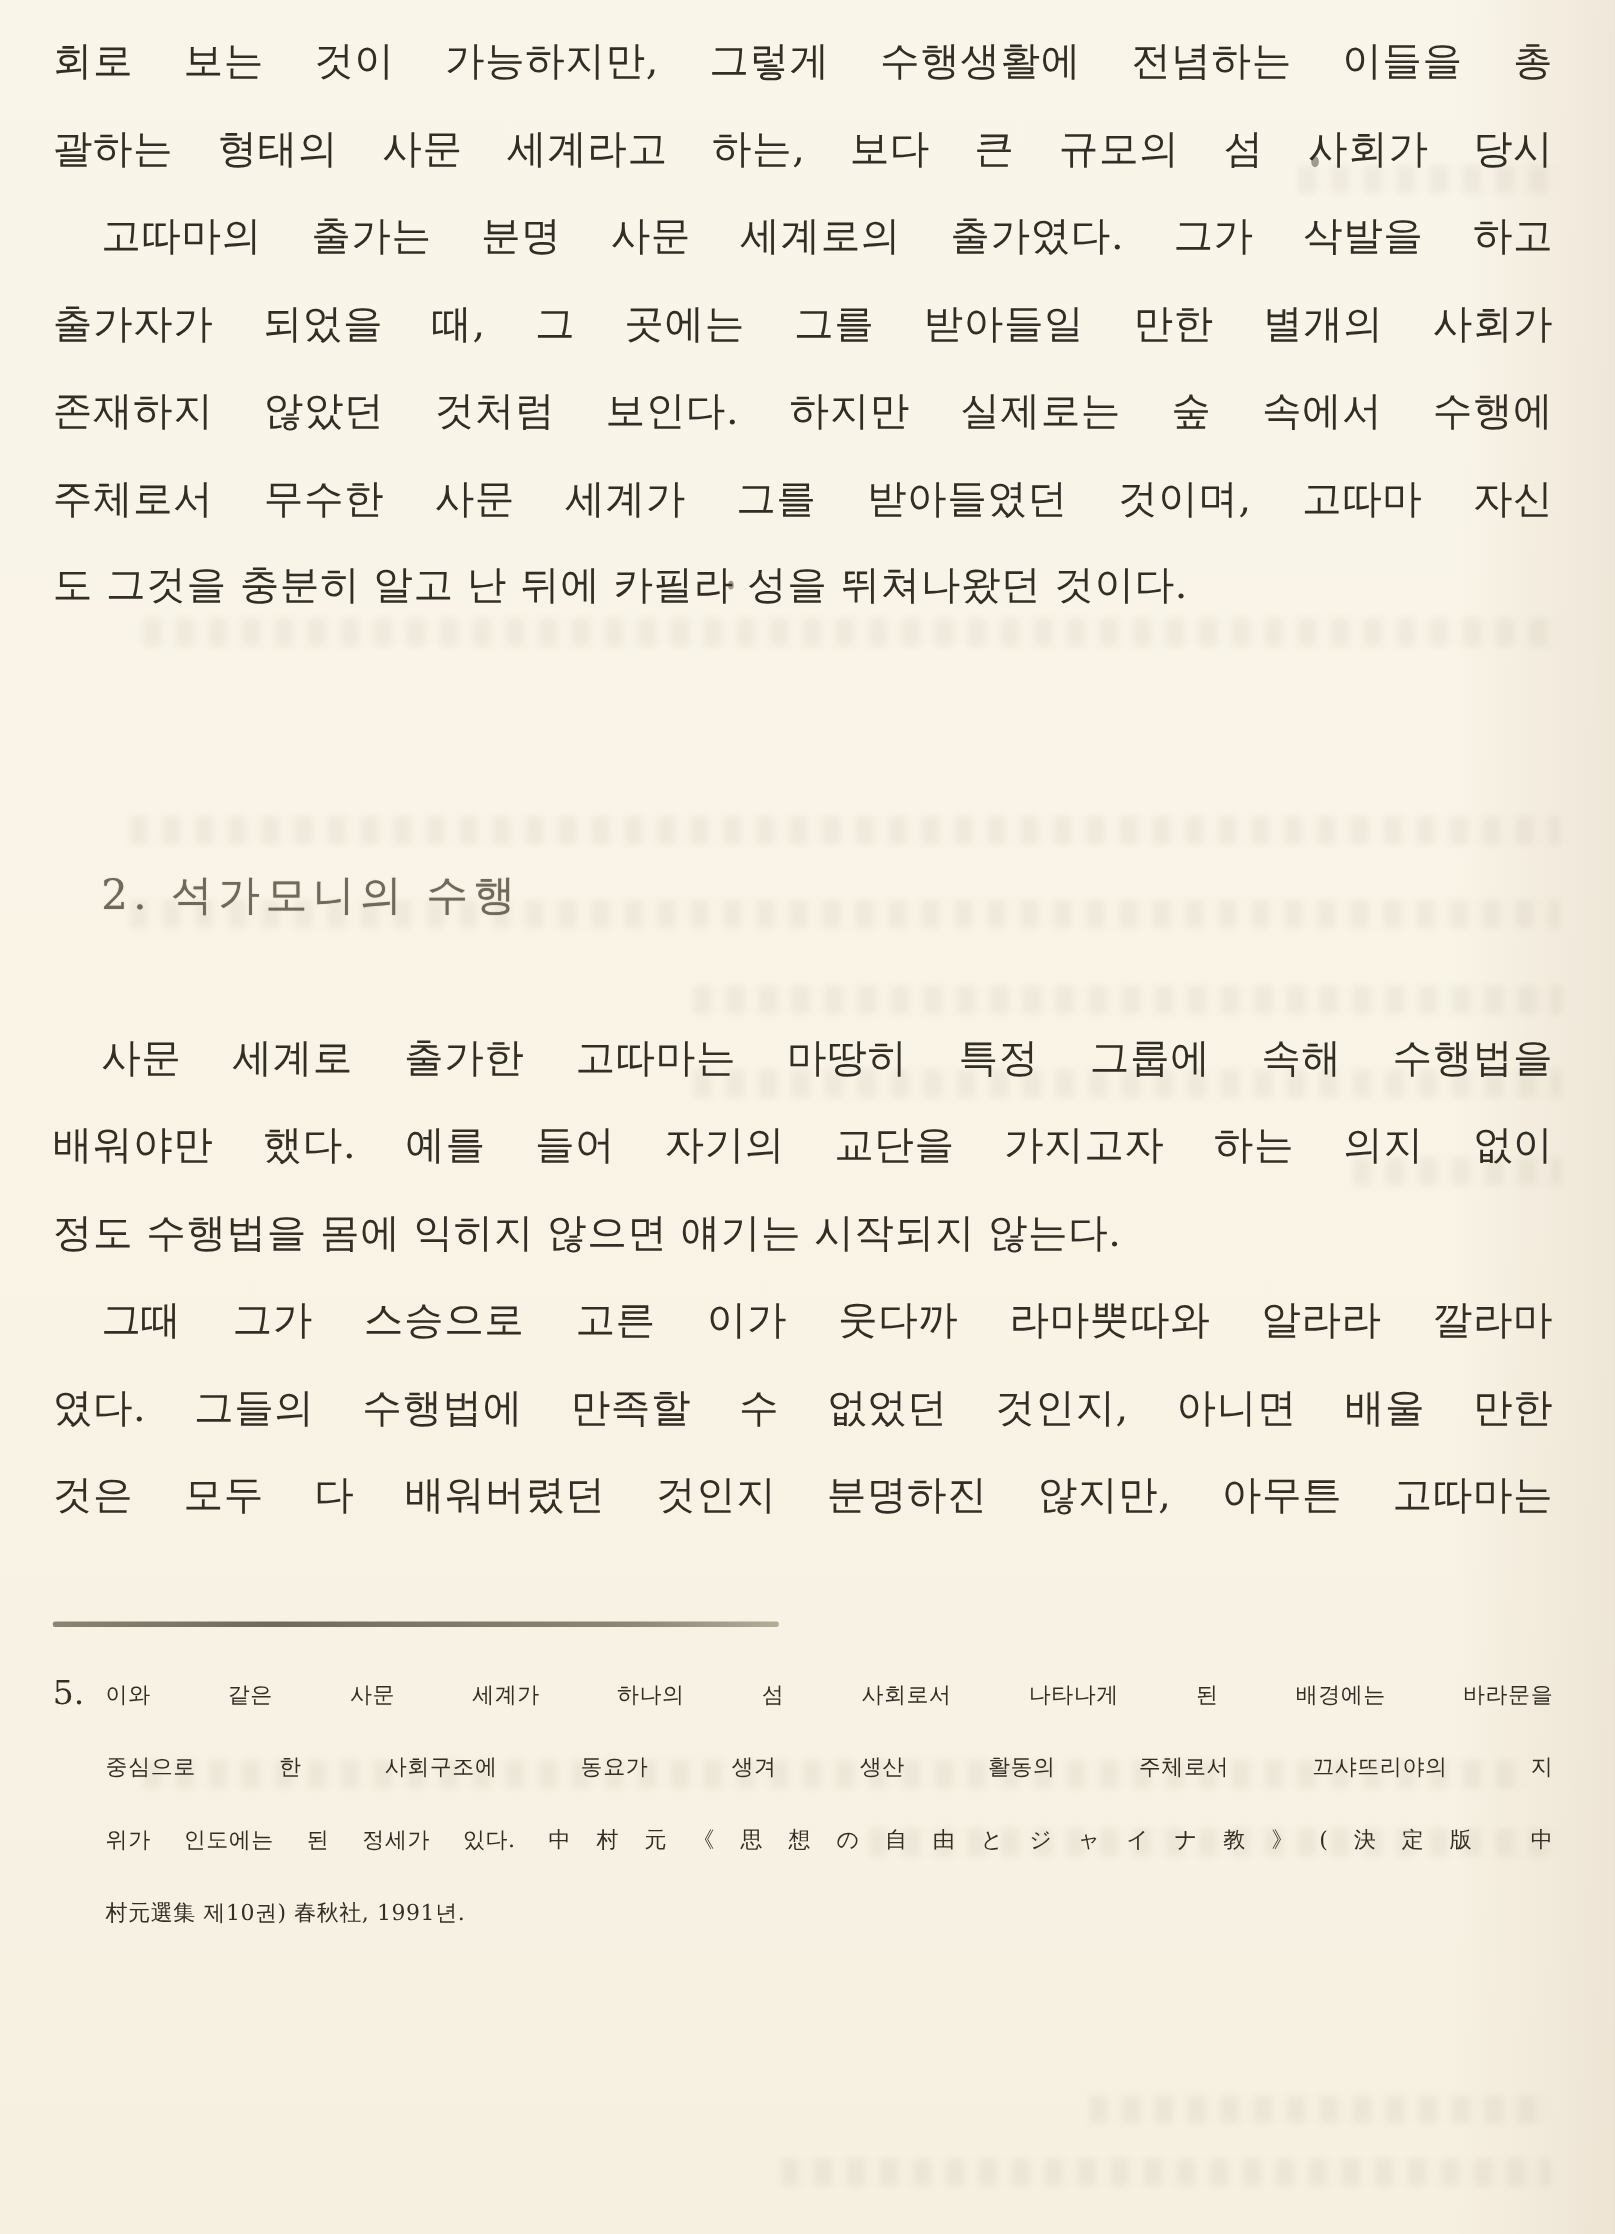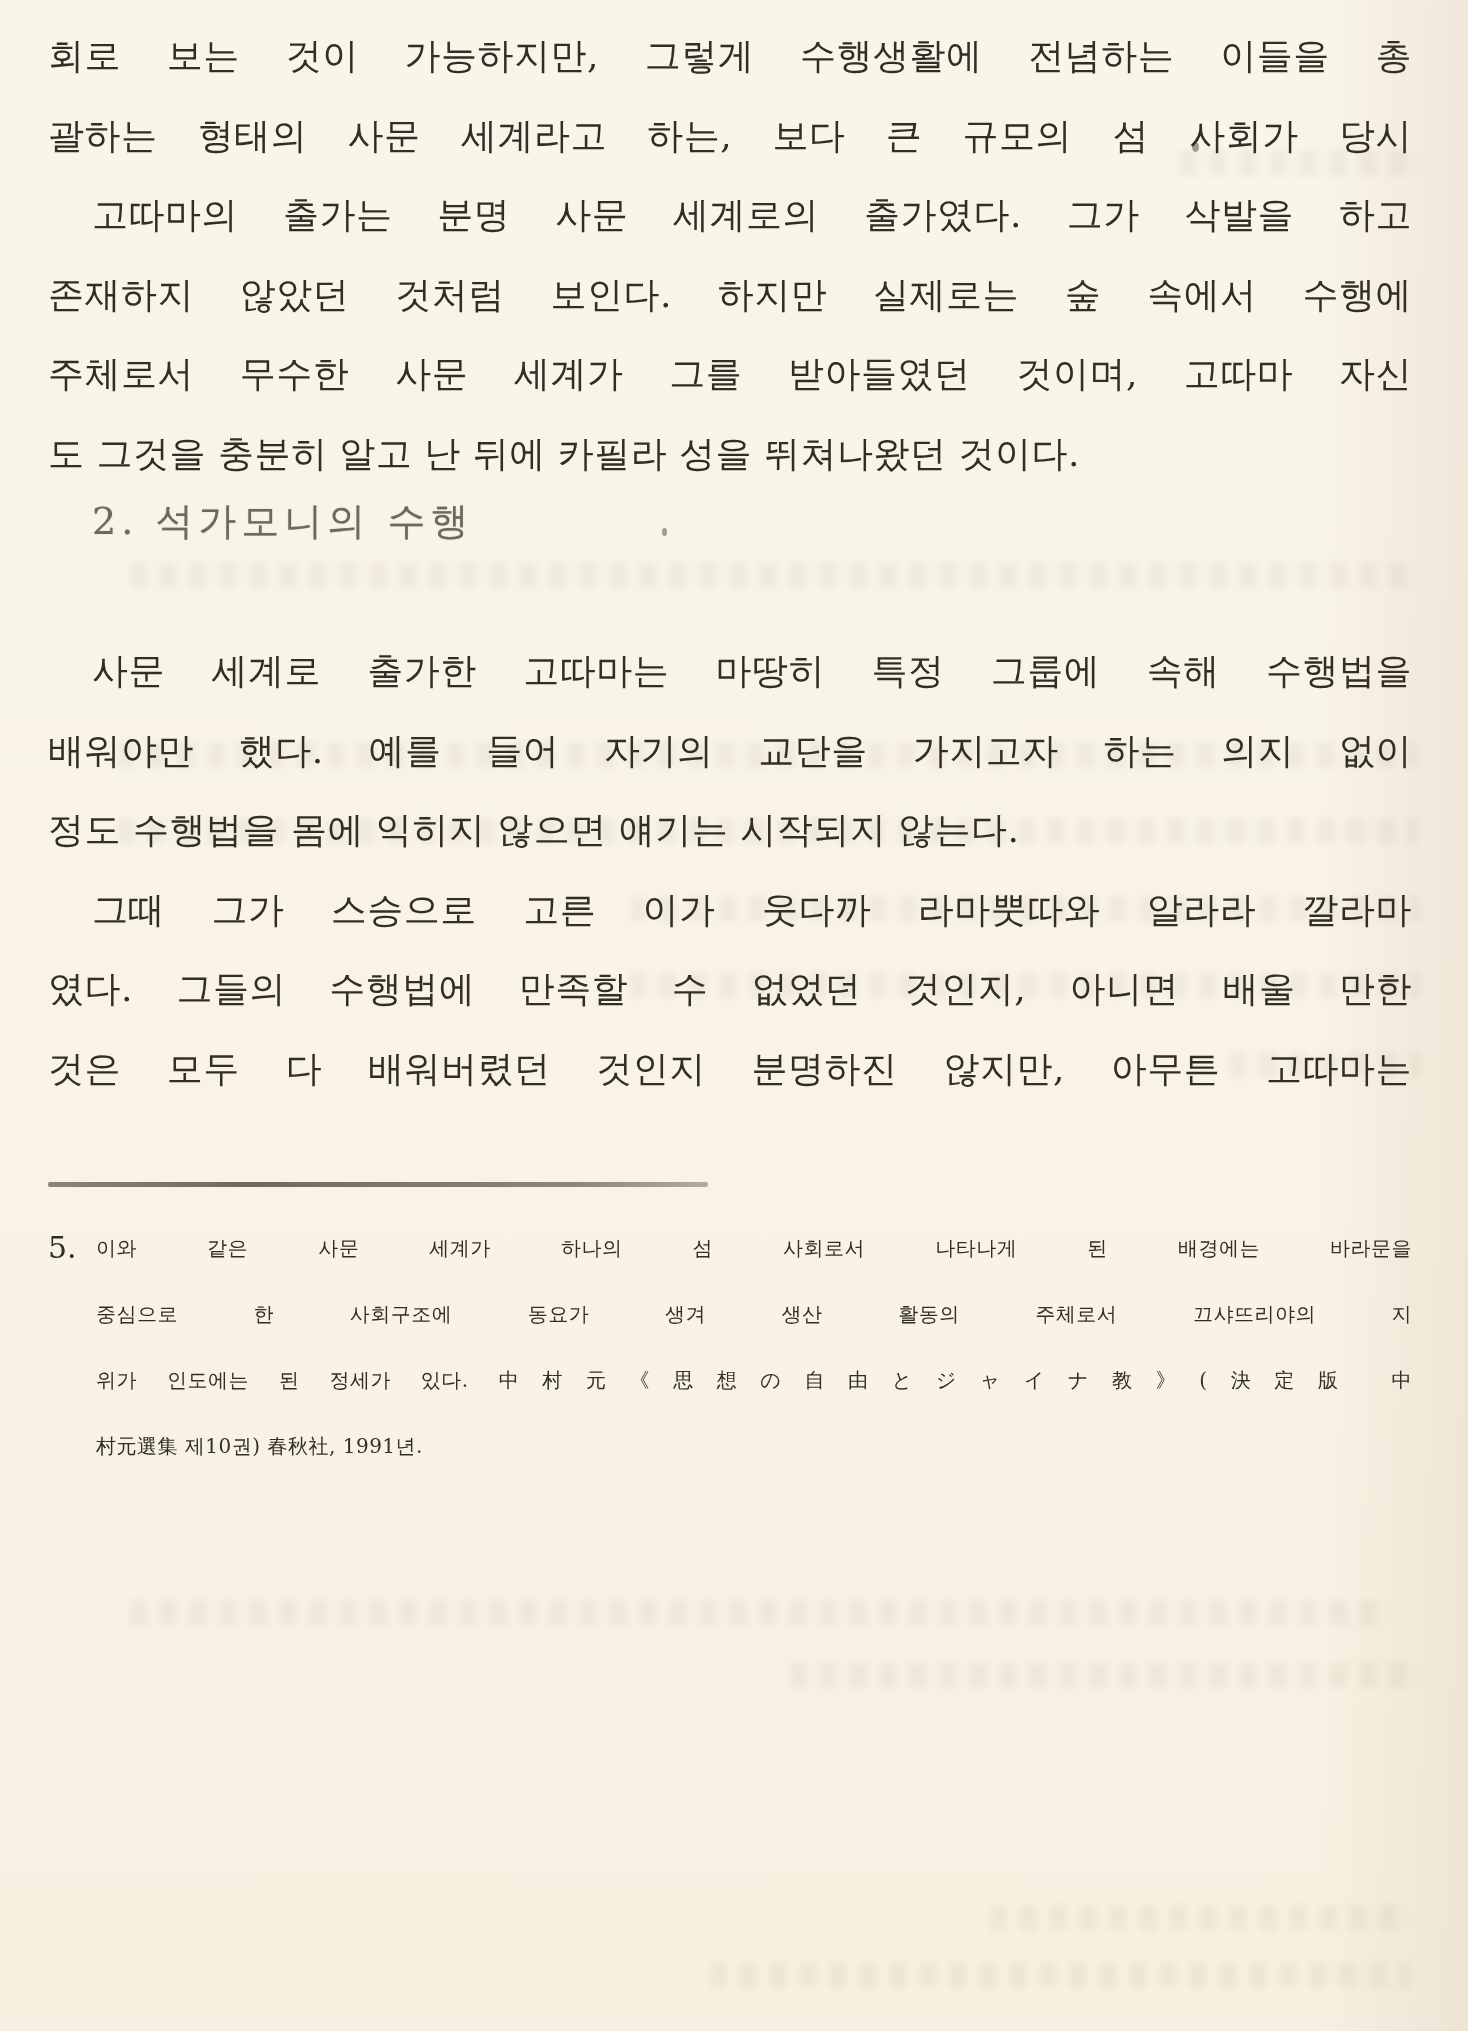--- a/index.html
+++ b/index.html
@@ -37,20 +37,21 @@
   }
   .indent { text-indent: 44px; }
   sup.fnref {
     font-size: 22px;
     vertical-align: 14px;
     letter-spacing: 0;
     color: #5c564a;
     margin-left: 2px;
   }
   .section-heading {
+    margin-top: 212px;
     padding-left: 44px;
     font-size: 38px;
     line-height: 56px;
     letter-spacing: 5px;
     color: #6e695b;
     text-shadow: 0 0 1px rgba(110,105,91,0.55);
     white-space: nowrap;
   }
   .after-heading { margin-top: 82px; }
   .footnote-rule {
@@ -125,20 +126,21 @@
 
   <div class="text-col">
 
     <div>
       <div class="line">회로 보는 것이 가능하지만, 그렇게 수행생활에 전념하는 이들을 총</div>
       <div class="line">괄하는 형태의 사문 세계라고 하는, 보다 큰 규모의 섬 사회가 당시</div>
     </div>
 
     <div>
       <div class="line indent">고따마의 출가는 분명 사문 세계로의 출가였다. 그가 삭발을 하고</div>
+      <div class="line">출가자가 되었을 때, 그 곳에는 그를 받아들일 만한 별개의 사회가</div>
       <div class="line">존재하지 않았던 것처럼 보인다. 하지만 실제로는 숲 속에서 수행에</div>
       <div class="line">주체로서 무수한 사문 세계가 그를 받아들였던 것이며, 고따마 자신</div>
       <div class="line short">도 그것을 충분히 알고 난 뒤에 카필라 성을 뛰쳐나왔던 것이다.</div>
     </div>
 
     <div class="section-heading">2. 석가모니의 수행</div>
 
     <div class="after-heading">
       <div class="line indent">사문 세계로 출가한 고따마는 마땅히 특정 그룹에 속해 수행법을</div>
       <div class="line">배워야만 했다. 예를 들어 자기의 교단을 가지고자 하는 의지 없이</div>

